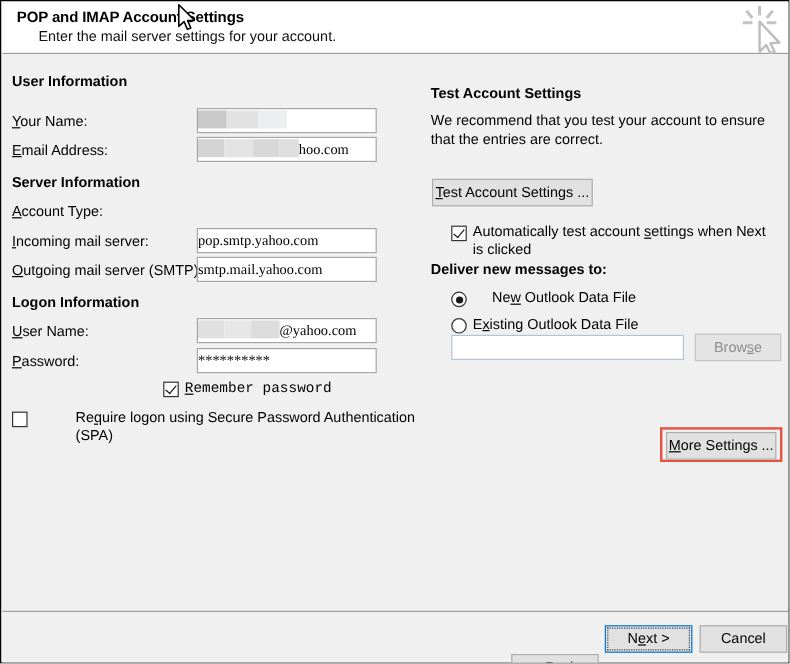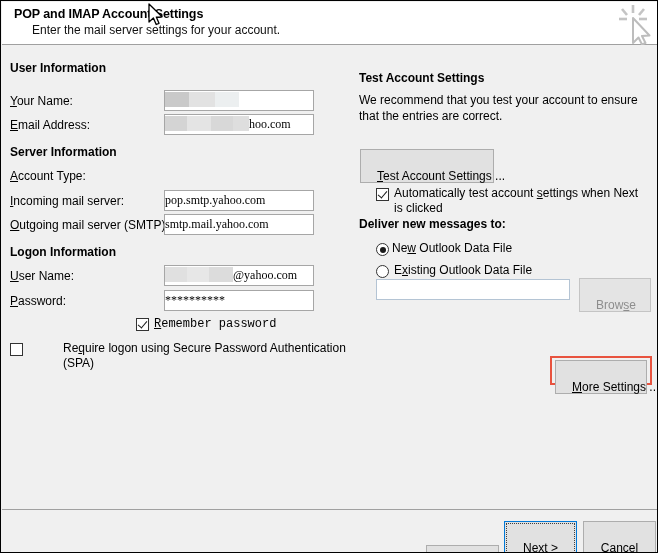--- a/index.html
+++ b/index.html
@@ -168,21 +168,21 @@
     box-sizing: border-box;
     background: #e1e1e1;
     border: 1px solid #adadad;
     font-family: "Liberation Sans", sans-serif;
     font-size: 12px;
     color: #000000;
     text-align: center;
     line-height: 21px;
     height: 23px;
     white-space: nowrap;
-    padding: 16px;
+    padding: 0;
   }
   .btn.disabled { color: #8d8d8d; border-color: #c4c4c4; background: #e4e4e4; }
   .btn.default {
     border: 1px solid #0078d7;
   }
   .btn.default .focusring {
     position: absolute;
     left: 1px; top: 1px; right: 1px; bottom: 1px;
     border: 1px dotted #404040;
     pointer-events: none;
@@ -287,21 +287,21 @@
 
     <div class="cbox checked" style="left:374px; top:143px;"></div>
     <div class="cb-label" style="left:392px; top:141px; width:250px; line-height:15px;">
       <span>Automatically test account <span class="u">s</span>ettings when Next</span><br>
       <span>is clicked</span>
     </div>
 
     <div class="group-title" style="left:357px; top:172px;">Deliver new messages to:</div>
 
     <div class="radio checked" style="left:374px; top:198px;"></div>
-    <div class="cb-label" style="left:390px; top:196px;">Ne<span class="u">w</span> Outlook Data File</div>
+    <div class="cb-label" style="left:408px; top:196px;">Ne<span class="u">w</span> Outlook Data File</div>
 
     <div class="radio" style="left:374px; top:220px;"></div>
     <div class="cb-label" style="left:392px; top:218px;">E<span class="u">x</span>isting Outlook Data File</div>
 
     <div class="tinput" style="left:374px; top:234px; width:194px; border-color:#b4c4d4;">
       <span></span>
     </div>
 
     <button class="btn disabled" style="left:577px; top:233px; width:72px;">Brow<span class="u">s</span>e</button>
 

